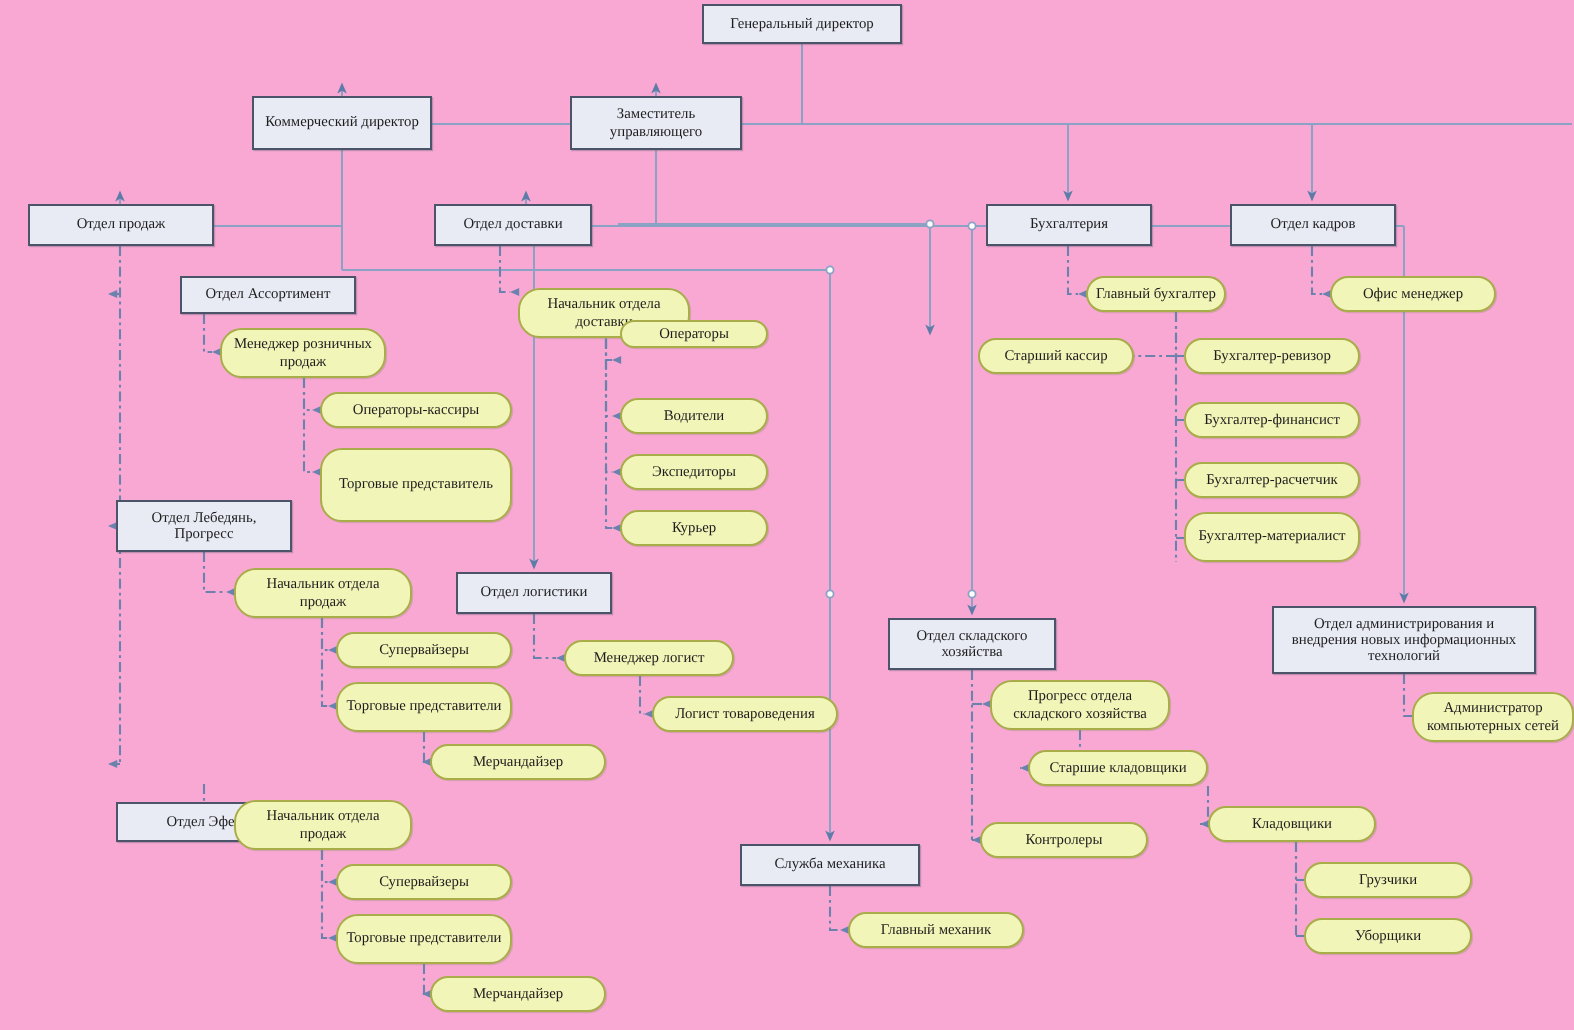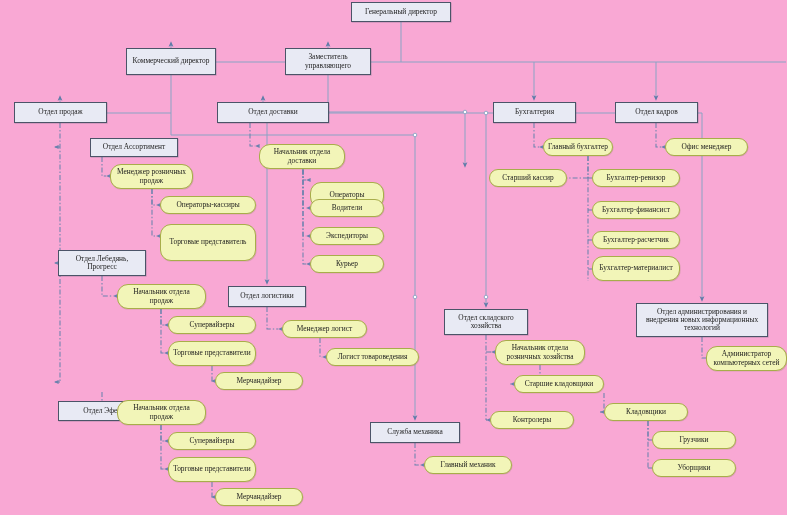--- a/index.html
+++ b/index.html
@@ -207,21 +207,21 @@
       </div>
       <div class="node rect" style="left: 126px; top: 48px; width: 90px; height: 27px;">
         <span>Коммерческий директор</span>
       </div>
       <div class="node rect" style="left: 285px; top: 48px; width: 86px; height: 27px;">
         <span>Заместитель управляющего</span>
       </div>
       <div class="node rect" style="left: 14px; top: 102px; width: 93px; height: 21px;">
         <span>Отдел продаж</span>
       </div>
-      <div class="node rect" style="left: 217px; top: 102px; width: 112px; height: 21px; text-align: center;">
+      <div class="node rect" style="left: 217px; top: 102px; width: 79px; height: 21px; text-align: center;">
         <span>Отдел доставки</span>
       </div>
       <div class="node rect" style="left: 493px; top: 102px; width: 83px; height: 21px;">
         <span>Бухгалтерия</span>
       </div>
       <div class="node rect" style="left: 615px; top: 102px; width: 83px; height: 21px;">
         <span>Отдел кадров</span>
       </div>
       <div class="node rect" style="left: 58px; top: 138px; width: 88px; height: 19px; margin-left: 32px;">
         <span>Отдел Ассортимент</span>
@@ -261,21 +261,21 @@
       </div>
       <div class="node pill" style="left: 168px; top: 457px; width: 88px; height: 25px;">
         <span>Торговые представители</span>
       </div>
       <div class="node pill" style="left: 215px; top: 488px; width: 88px; height: 18px;">
         <span>Мерчандайзер</span>
       </div>
       <div class="node pill" style="left: 259px; top: 144px; width: 86px; height: 25px;">
         <span>Начальник отдела доставки</span>
       </div>
-      <div class="node pill" style="left: 310px; top: 182px; width: 74px; height: 26px;">
+      <div class="node pill" style="left: 310px; top: 160px; width: 74px; height: 14px;">
         <span>Операторы</span>
       </div>
       <div class="node pill" style="left: 310px; top: 199px; width: 74px; height: 18px;">
         <span>Водители</span>
       </div>
       <div class="node pill" style="left: 310px; top: 227px; width: 74px; height: 18px;">
         <span>Экспедиторы</span>
       </div>
       <div class="node pill" style="left: 310px; top: 255px; width: 74px; height: 18px;">
         <span>Курьер</span>
@@ -307,21 +307,21 @@
       <div class="node pill" style="left: 592px; top: 256px; width: 88px; height: 25px;">
         <span>Бухгалтер-материалист</span>
       </div>
       <div class="node pill" style="left: 665px; top: 138px; width: 83px; height: 18px;">
         <span>Офис менеджер</span>
       </div>
       <div class="node rect" style="left: 444px; top: 309px; width: 84px; height: 26px;">
         <span>Отдел складского хозяйства</span>
       </div>
       <div class="node pill" style="left: 495px; top: 340px; width: 90px; height: 25px;">
-        <span>Начальник отдела розничных хозяйства</span>
+        <span>Прогресс отдела складского хозяйства</span>
       </div>
       <div class="node pill" style="left: 514px; top: 375px; width: 90px; height: 18px;">
         <span>Старшие кладовщики</span>
       </div>
       <div class="node pill" style="left: 490px; top: 411px; width: 84px; height: 18px;">
         <span>Контролеры</span>
       </div>
       <div class="node pill" style="left: 604px; top: 403px; width: 84px; height: 18px;">
         <span>Кладовщики</span>
       </div>

